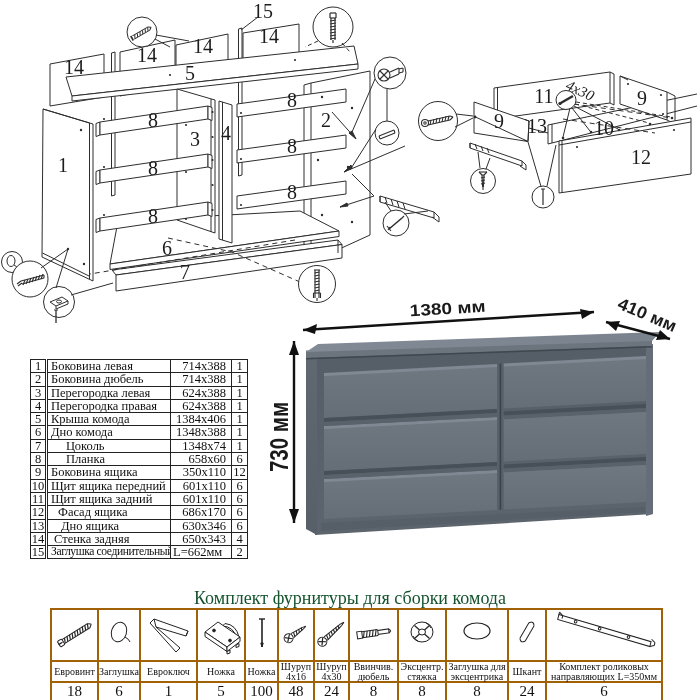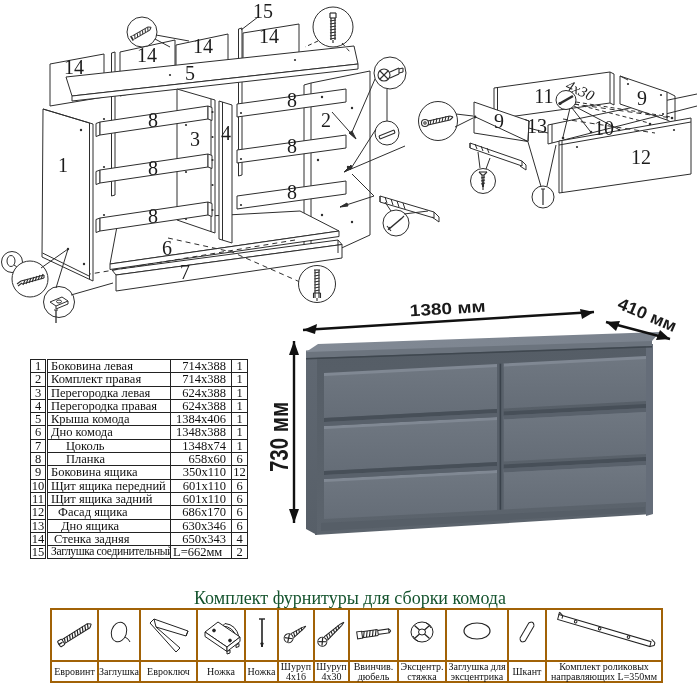--- a/index.html
+++ b/index.html
@@ -462,21 +462,21 @@
     </colgroup>
 <tbody>
       <tr>
         <td class="c">1</td>
         <td class="n">Боковина левая</td>
         <td class="s">714х388</td>
         <td class="c">1</td>
       </tr>
 <tr>
         <td class="c">2</td>
-        <td class="n">Комплект правая</td>
+        <td class="n">Боковина дюбель</td>
         <td class="s">714х388</td>
         <td class="c">1</td>
       </tr>
 <tr>
         <td class="c">3</td>
         <td class="n">Перегородка левая</td>
         <td class="s">624х388</td>
         <td class="c">1</td>
       </tr>
 <tr>
@@ -733,14 +733,28 @@
 <td class="lb">Ножка</td>
 <td class="lb">Ножка</td>
 <td class="lb">Шуруп<br>4х16</td>
 <td class="lb">Шуруп<br>4х30</td>
 <td class="lb">Ввинчив.<br>дюбель</td>
 <td class="lb">Эксцентр.<br>стяжка</td>
 <td class="lb">Заглушка для<br>эксцентрика</td>
 <td class="lb">Шкант</td>
 <td class="lb">Комплект роликовых<br>направляющих L=350мм</td>
 </tr>
+<tr>
+<td class="qt">18</td>
+<td class="qt">6</td>
+<td class="qt">1</td>
+<td class="qt">5</td>
+<td class="qt">100</td>
+<td class="qt">48</td>
+<td class="qt">24</td>
+<td class="qt">8</td>
+<td class="qt">8</td>
+<td class="qt">8</td>
+<td class="qt">24</td>
+<td class="qt">6</td>
+</tr>
 </tbody>
   </table>
 
 </body></html>

